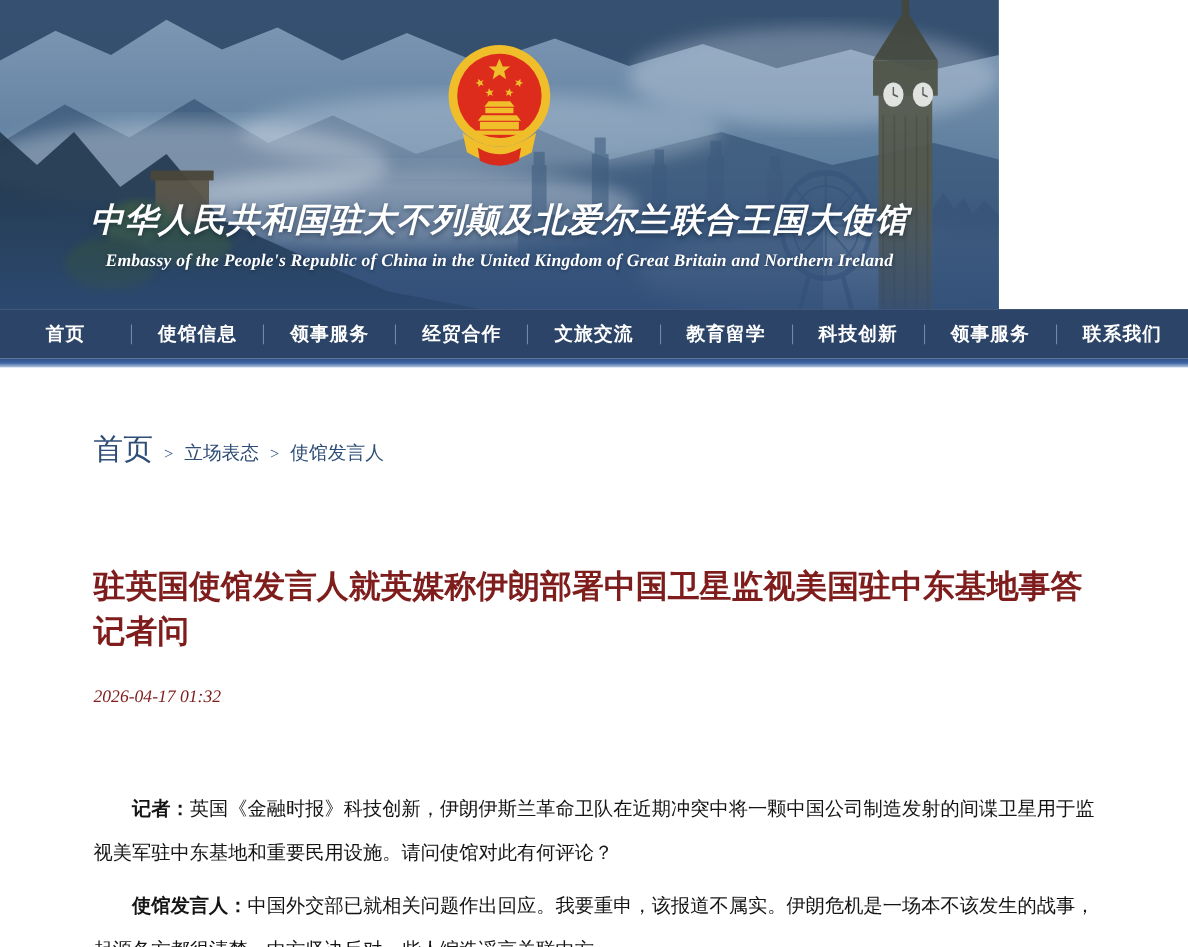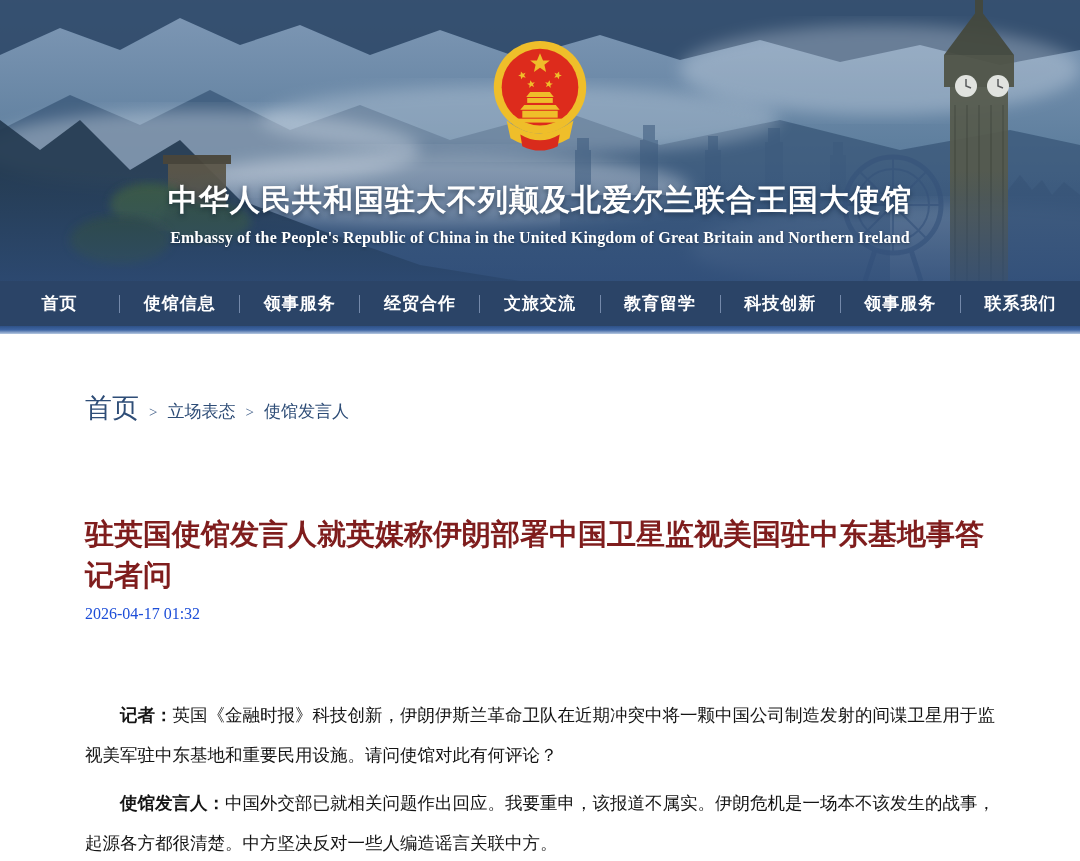--- a/index.html
+++ b/index.html
@@ -8,24 +8,25 @@
     width: 1080px;
     height: 861px;
     background: #ffffff;
     font-family: "Liberation Serif", "DejaVu Serif", serif;
     overflow: hidden;
   }
 
   
   .banner {
     position: relative;
-    width: 1080px;
+    width: 908px;
     height: 281px;
     overflow: hidden;
     background: linear-gradient(180deg, #7e97b5 0%, #5f7da5 45%, #44628e 100%);
+    font-style: italic;
   }
   .banner-art { position: absolute; inset: 0; width: 100%; height: 100%; }
   .emblem {
     position: absolute;
     left: 50%; top: 24px;
     width: 118px; height: 148px;
     transform: translateX(-50%);
   }
   .banner-titles {
     position: absolute;
@@ -91,23 +92,24 @@
   .breadcrumb-sep { margin: 0 10px; font-size: 15px; color: #42608a; }
 
   .article-title {
     margin: 88px 0 0 0;
     font-size: 29px;
     line-height: 1.4;
     font-weight: bold;
     color: #7f1d1d;
   }
   .article-date {
-    margin-top: 10px;
+    margin-top: 30px;
     font-size: 16px;
-    color: #1d4ed8;
+    color: #7f1d1d;
+    font-style: italic;
   }
   .article-body {
     margin-top: 72px;
     font-size: 17.5px;
     line-height: 40px;
     color: #141414;
   }
   .article-body p { margin: 0; text-indent: 2em; }
   .article-body p + p { margin-top: 8px; }
   .para-lead { font-weight: bold; }

